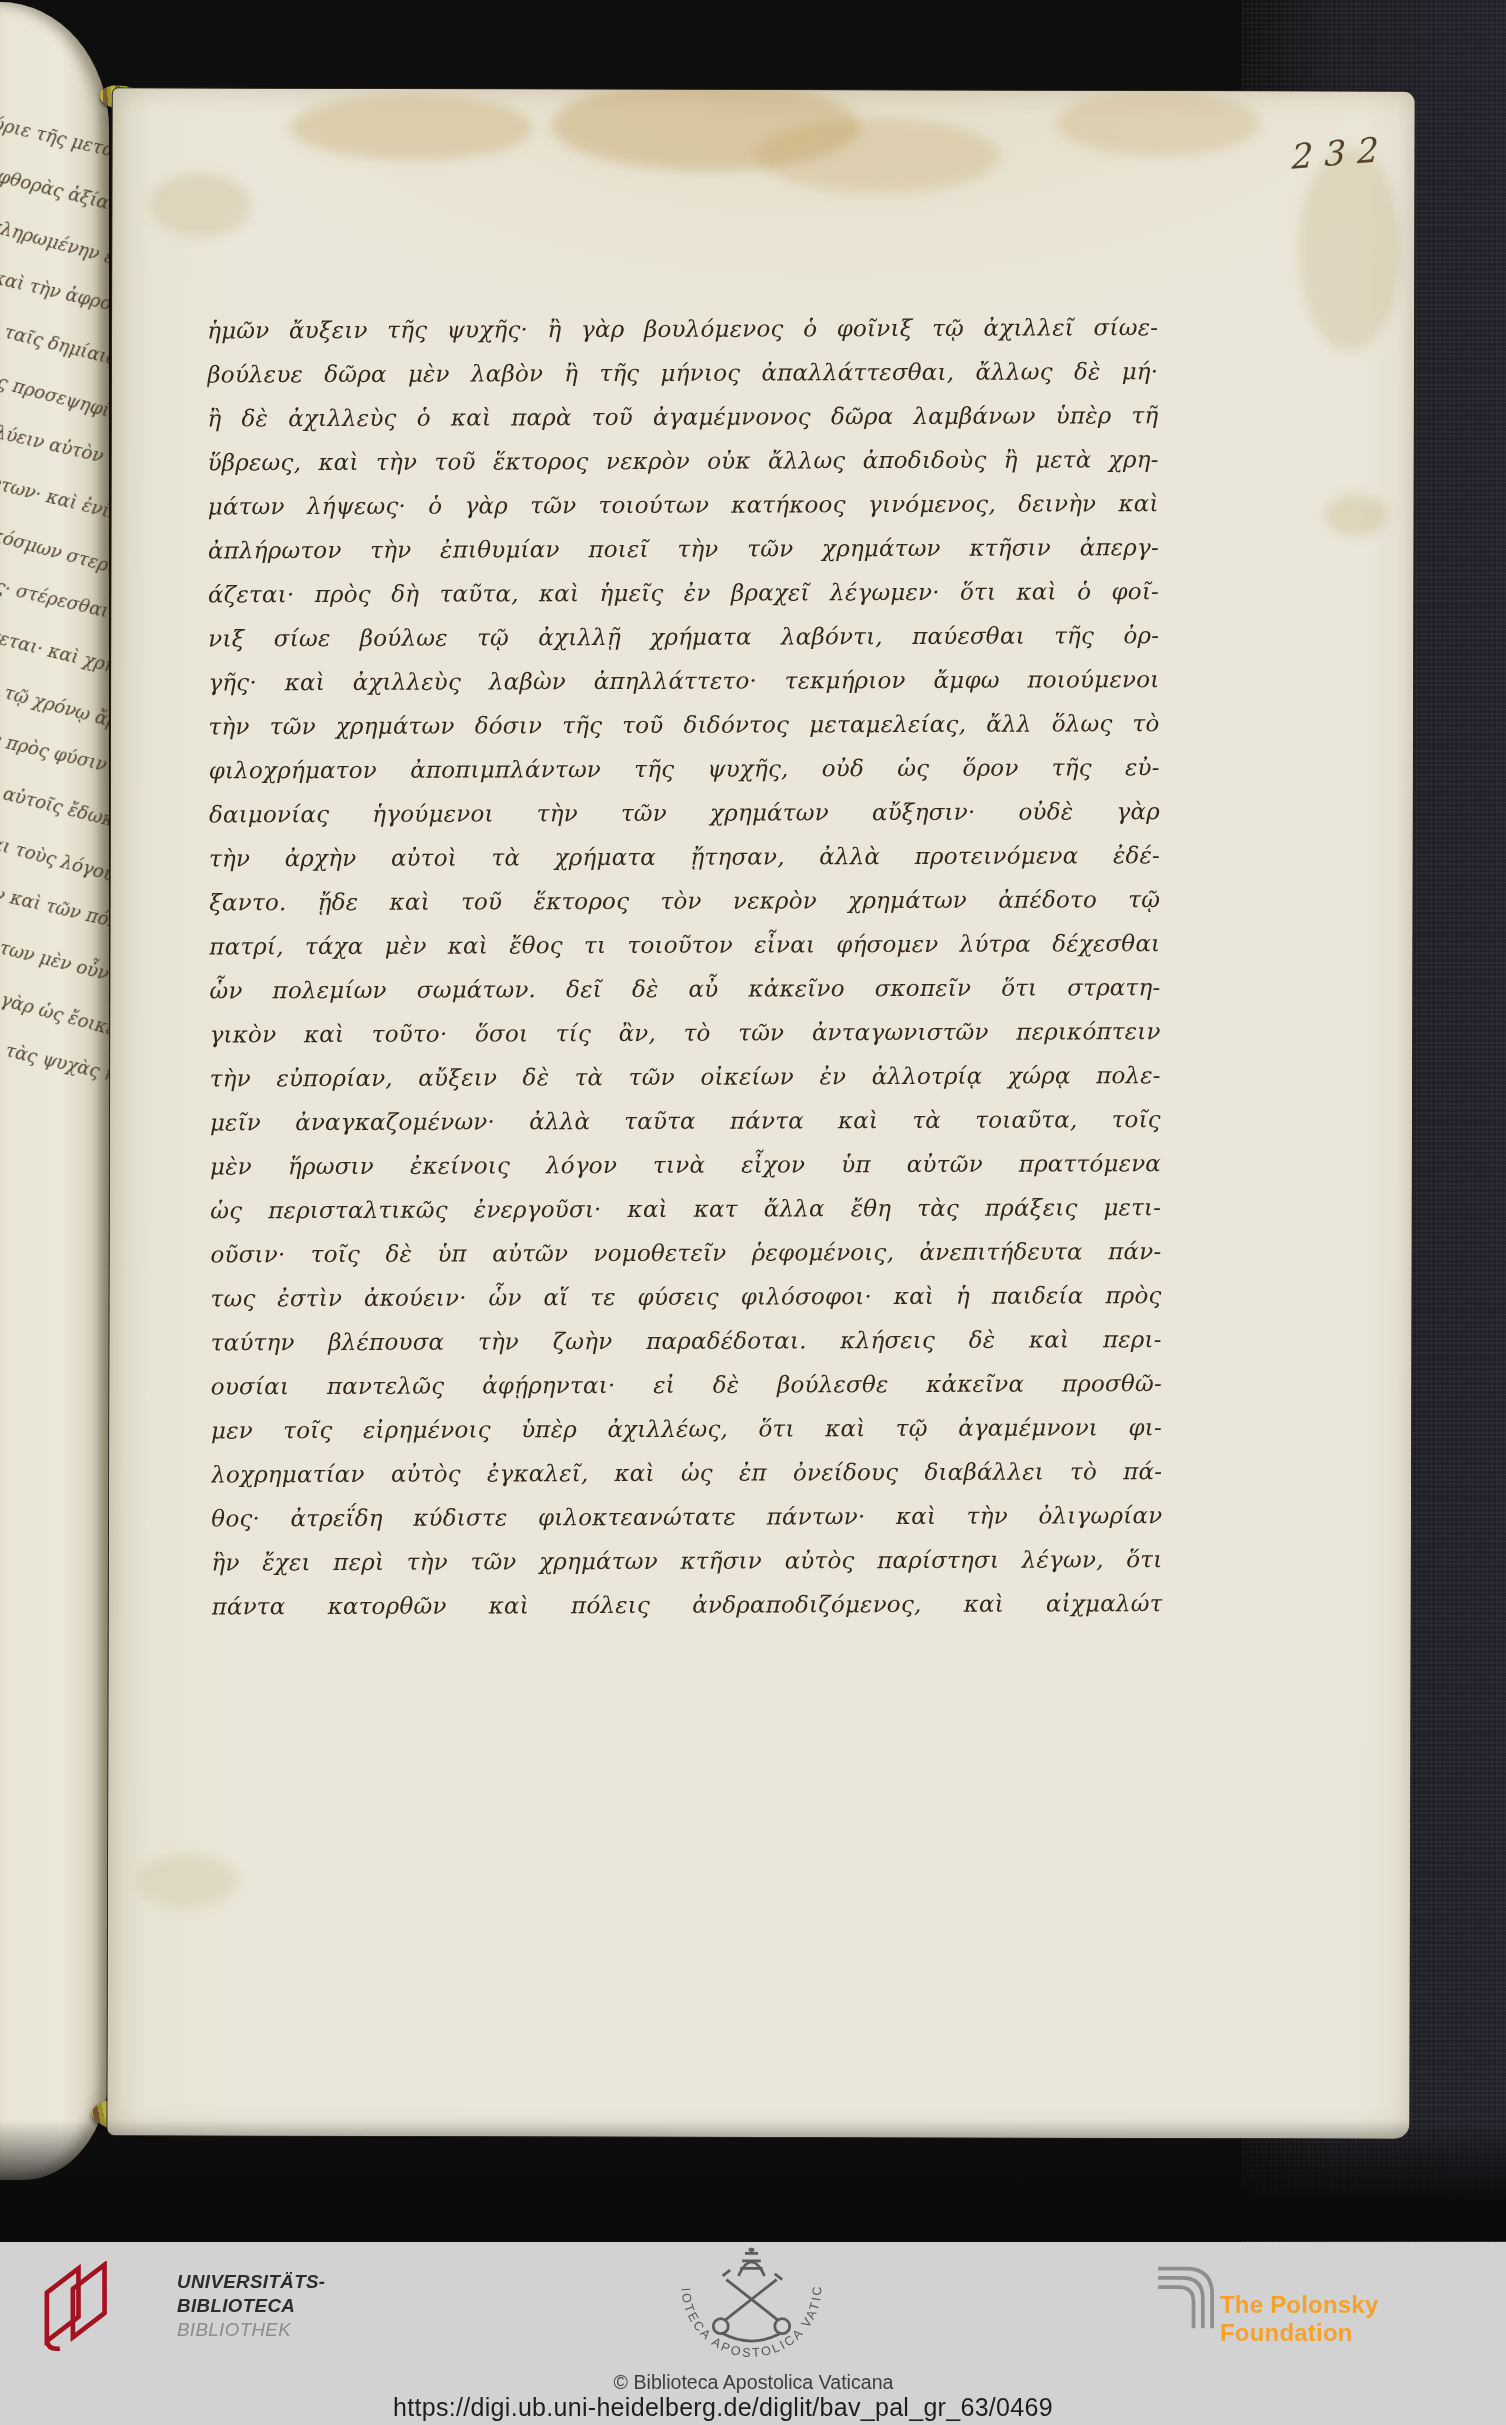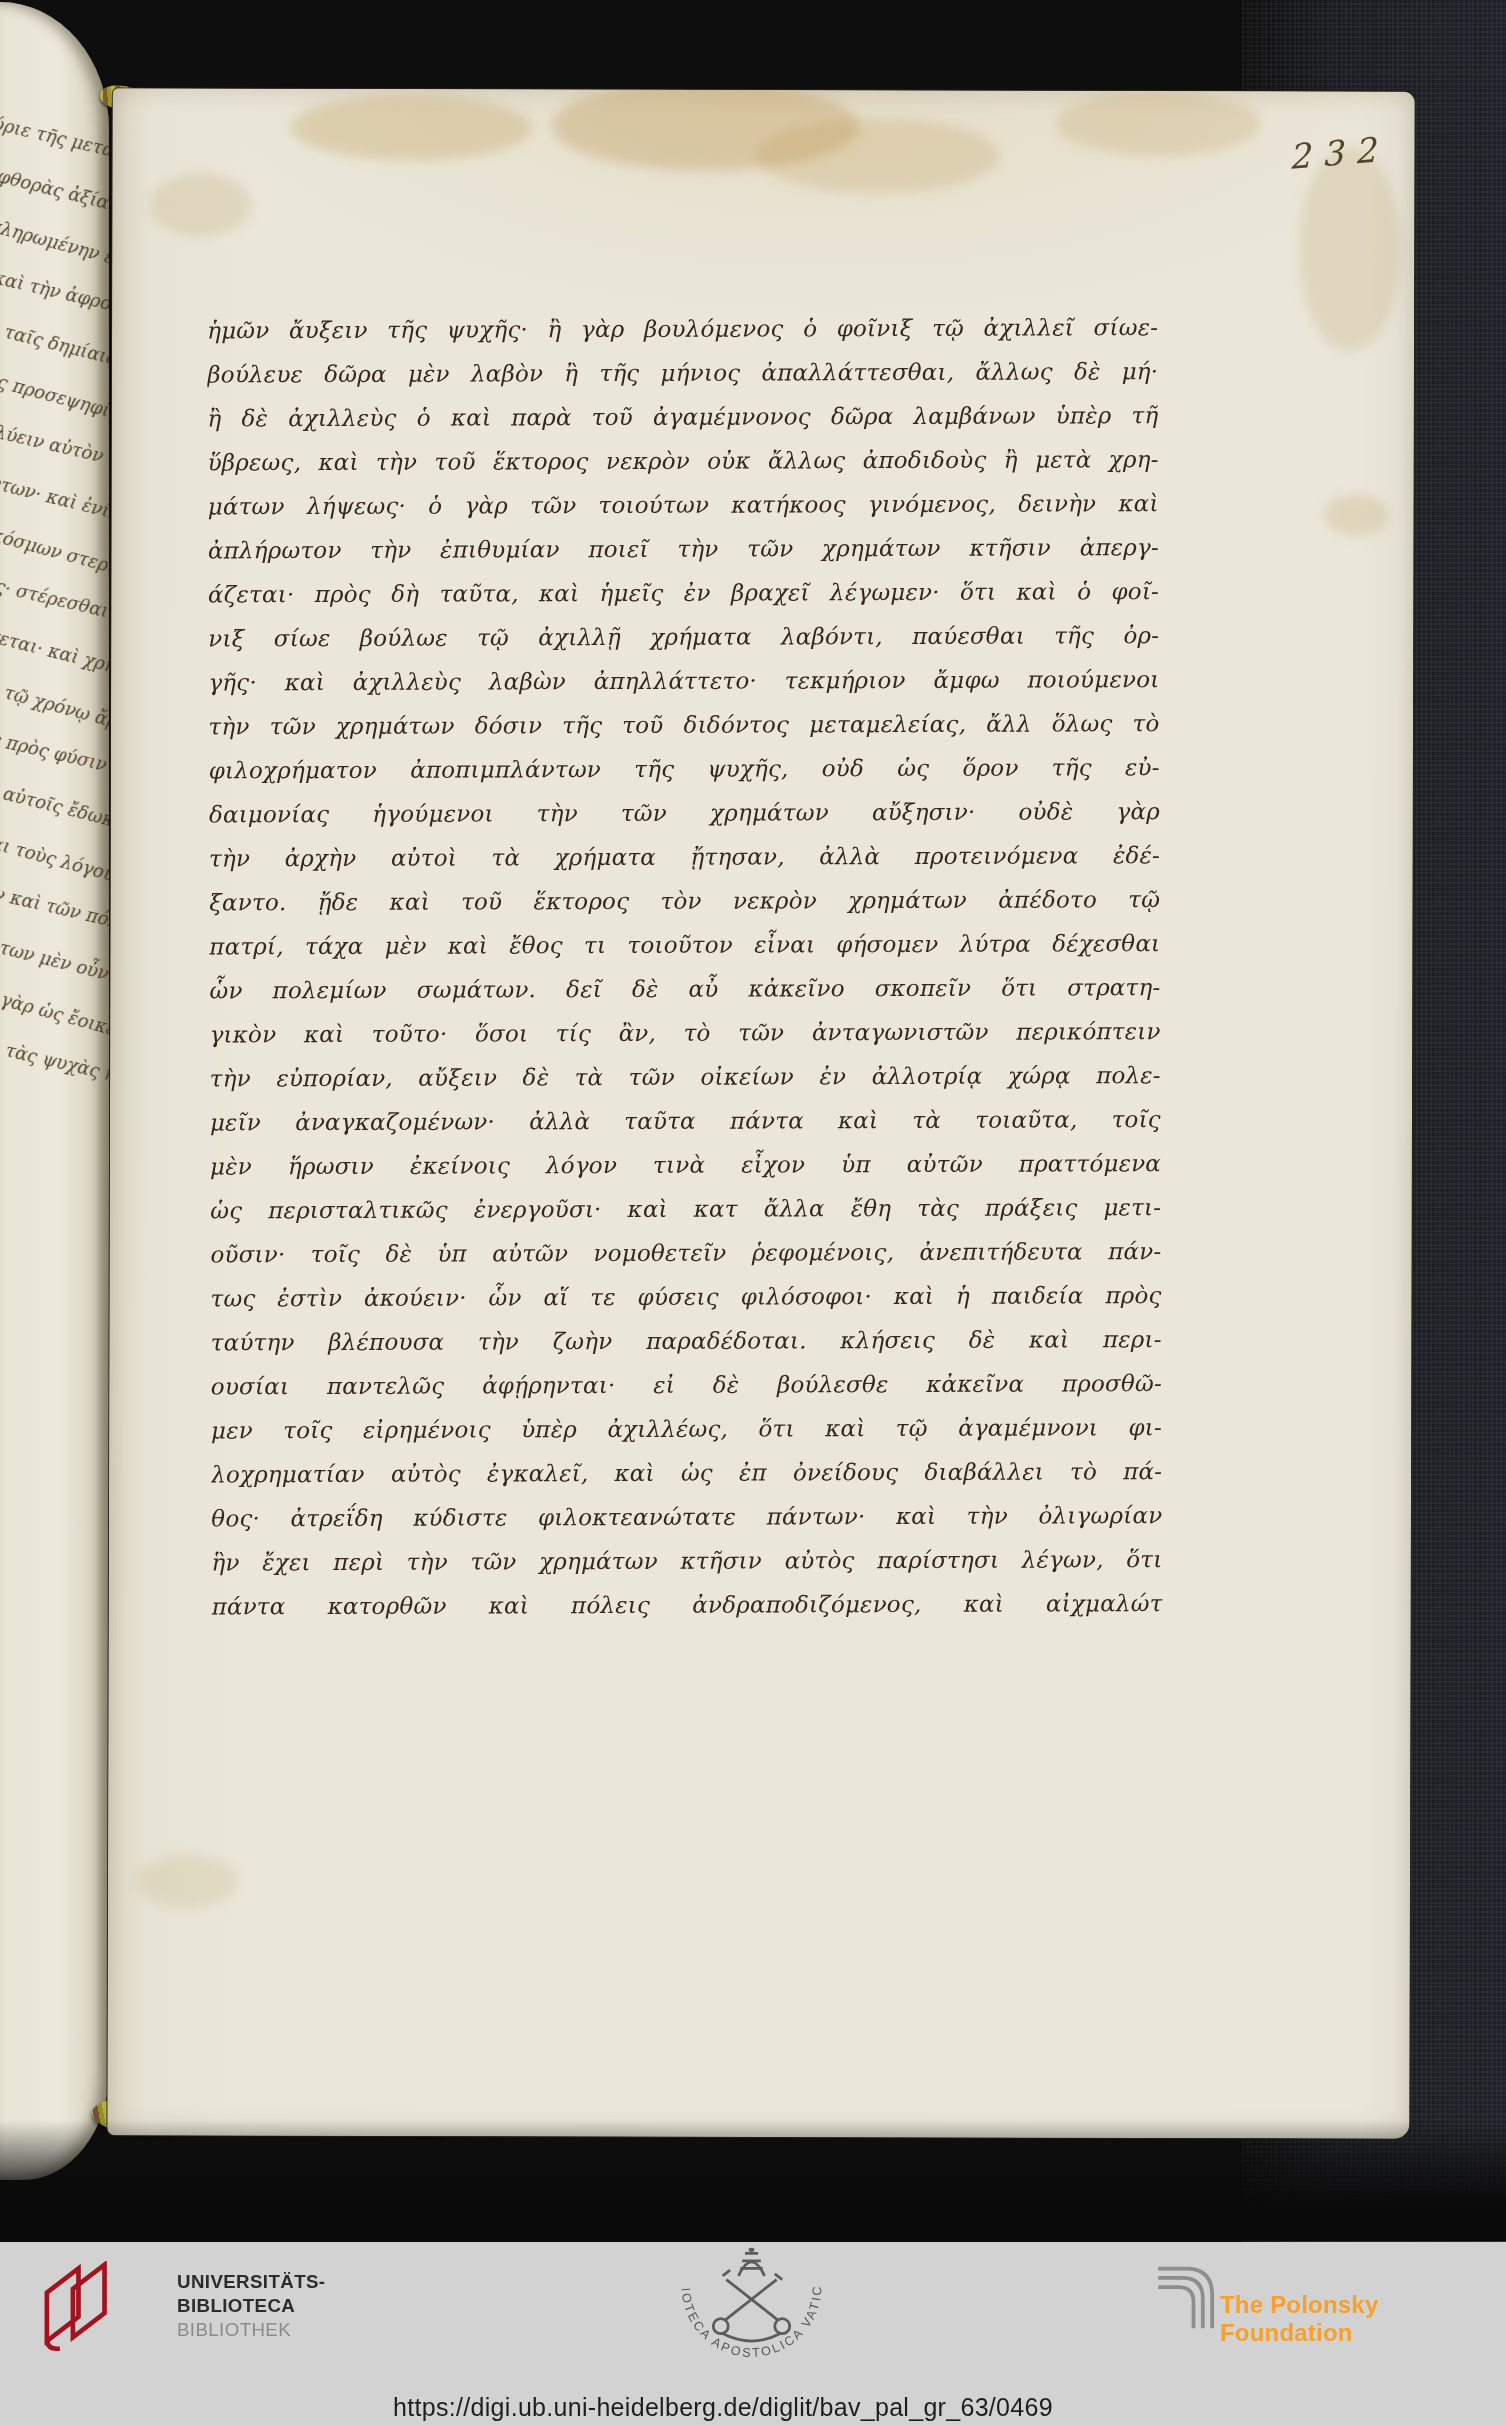--- a/index.html
+++ b/index.html
@@ -90,21 +90,21 @@
     color:var(--ink);word-spacing:2.8px;letter-spacing:0.2px;
     text-align:justify;text-align-last:justify;
     white-space:nowrap;overflow:hidden;
   }
   
   .footer{
     position:absolute;left:0;top:2242px;width:1507px;height:184px;
     background:var(--footer-bg);
   }
   .ub-logo{position:absolute;left:26px;top:18.7px;}
-  .ub-text{position:absolute;left:177px;top:28px;line-height:24px;font-size:18.7px;letter-spacing:0.4px;}
+  .ub-text{position:absolute;left:177px;top:28px;line-height:24px;font-size:18.7px;letter-spacing:0.4px;font-style:italic;}
   .ub-text .b{font-weight:bold;color:#2c2c2c;}
   .ub-text .g{color:#8b8b8b;}
   .seal{position:absolute;left:644px;top:3.7px;}
   .seal-copyright{
     position:absolute;left:0;top:129px;width:1507px;text-align:center;
     font-size:19.6px;color:#3e3e3e;
   }
   .page-url{
     position:absolute;left:0;top:151px;width:1446px;text-align:center;
     font-size:25px;color:#1e1e1e;letter-spacing:0.3px;
@@ -225,20 +225,21 @@
         <path d="M84 32 l8 -6 M140 30 l8 6"></path>
         <circle cx="82" cy="86" r="8"></circle>
         <circle cx="148" cy="86" r="8"></circle>
         <path d="M84 94 Q115 110 146 94"></path>
       </g>
       <text font-family="Liberation Sans, sans-serif" font-size="13.5" letter-spacing="2.5" fill="#565656">
         <textPath href="#seal-arc" startOffset="50%" text-anchor="middle">BIBLIOTECA APOSTOLICA VATICANA</textPath>
       </text>
     </svg>
 
+    <div class="seal-copyright">© Biblioteca Apostolica Vaticana</div>
 
     <div class="page-url">https://digi.ub.uni-heidelberg.de/diglit/bav_pal_gr_63/0469</div>
 
     <svg class="polonsky-logo" width="62" height="67" viewBox="0 0 66 72">
       <g fill="none" stroke="#8e8e8e" stroke-width="4">
         <path d="M2 6 H32 Q60 6 60 34 V70"></path>
         <path d="M2 16 H28 Q50 16 50 38 V70"></path>
         <path d="M2 26 H24 Q40 26 40 42 V70"></path>
       </g>
     </svg>

